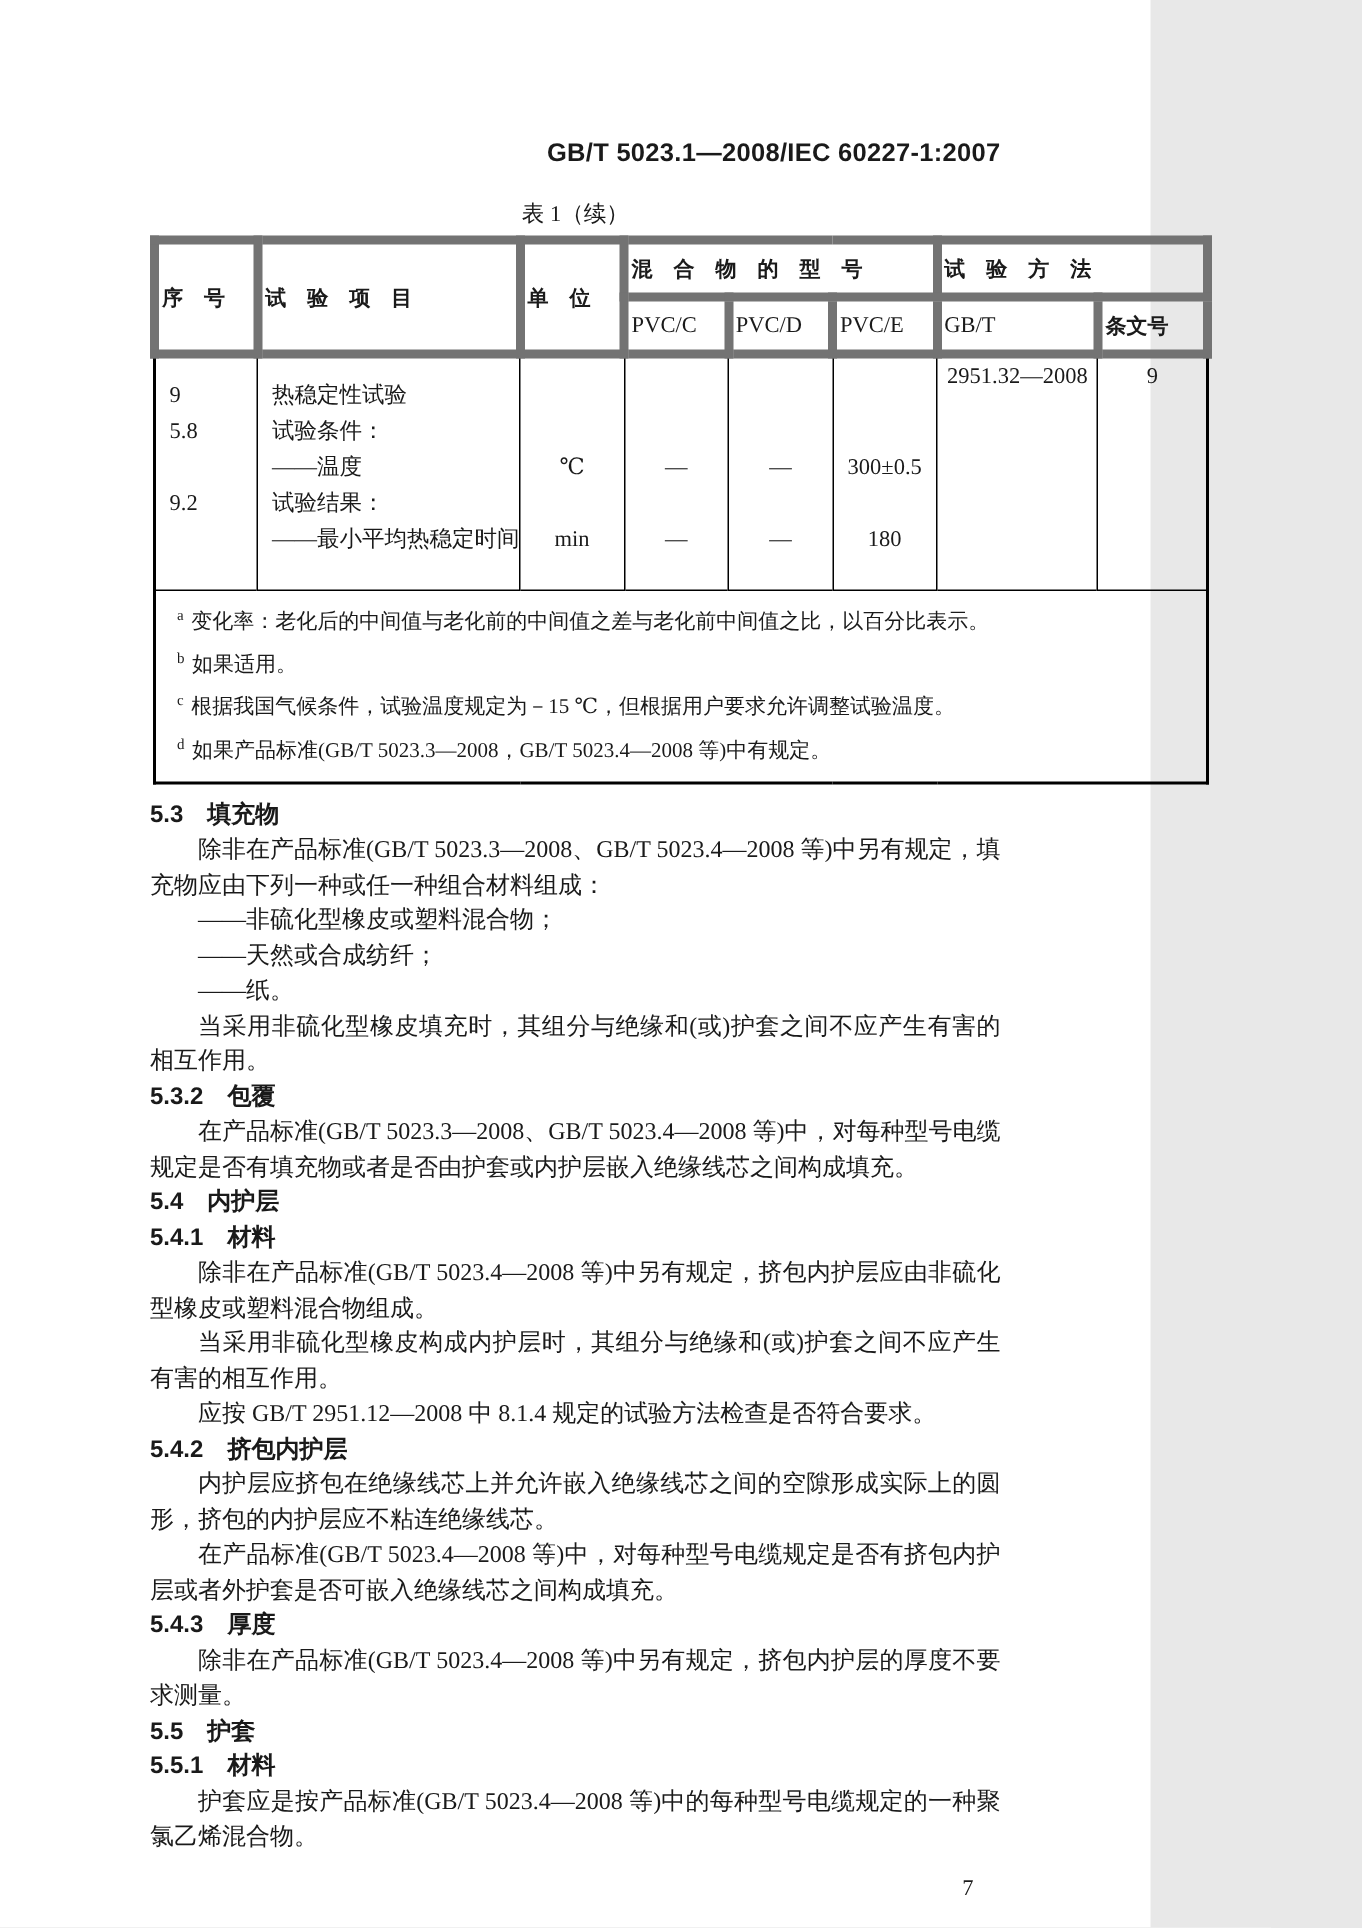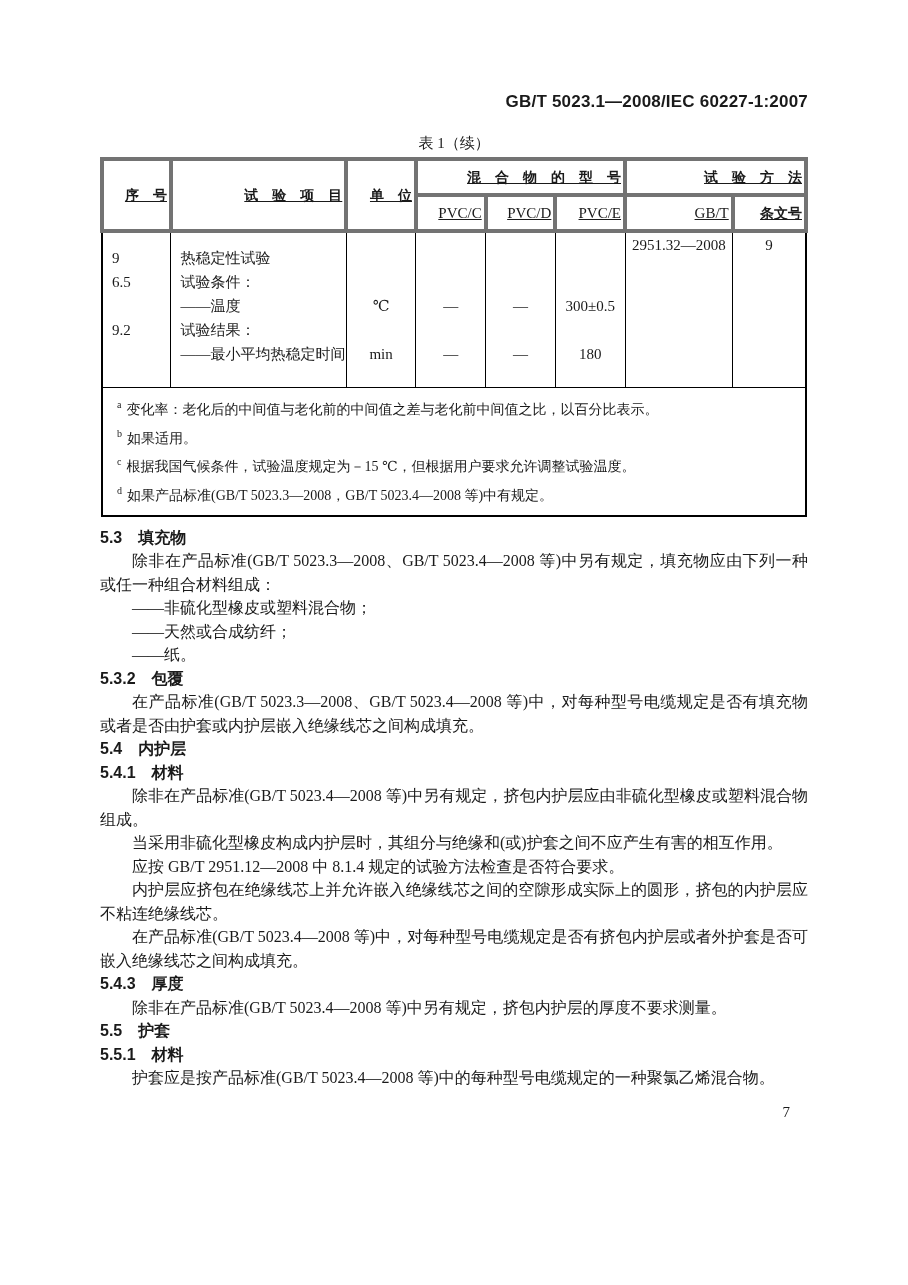--- a/index.html
+++ b/index.html
@@ -1,40 +1,39 @@
 <!DOCTYPE html>
 <html lang="zh"><head>
 <meta charset="utf-8">
 <style>
   html,body{margin:0;padding:0;background:#e8e8e8;}
   .page{
-    width:908px;height:1285px;background:#ffffff;color:#1a1a1a;
+    width:767px;height:1285px;background:#ffffff;color:#1a1a1a;
     box-sizing:border-box;padding:92px 100px 0 100px;position:relative;
     font-family:"Liberation Serif","DejaVu Serif",serif;
   }
   
   .doc-header{
     text-align:right;font-weight:bold;font-size:17px;line-height:20px;
     font-family:"Liberation Sans","DejaVu Sans",sans-serif;
     letter-spacing:0.2px;margin-bottom:22px;
   }
   
   .table-title{
     text-align:center;font-size:15px;line-height:18px;margin-bottom:5px;
   }
   
   table.std-table{
     width:708px;border-collapse:collapse;table-layout:fixed;
     border:2px solid #000;
   }
   table.std-table th{
-    border:4px solid #737373;padding:6px 2px;font-size:14px;line-height:20px;
-    font-weight:bold;text-align:right;vertical-align:middle;
+    border:6px solid #737373;padding:6px 2px;font-size:14px;line-height:20px;
+    font-weight:bold;text-align:left;vertical-align:middle;
     font-family:"Liberation Sans","DejaVu Sans",sans-serif;
-    text-decoration:underline;
   }
   table.std-table th.latin{
     font-family:"Liberation Serif","DejaVu Serif",serif;
     font-weight:normal;font-size:15px;
   }
   table.std-table td{
     border-left:1px solid #000;border-right:1px solid #000;
     border-top:none;border-bottom:none;
     padding:0 9px;font-size:15px;line-height:24px;vertical-align:top;
     overflow:hidden;white-space:nowrap;
@@ -105,21 +104,21 @@
         <td>9</td>
         <td>热稳定性试验</td>
         <td class="center"></td>
         <td class="center"></td>
         <td class="center"></td>
         <td class="center"></td>
         <td class="center">2951.32—2008</td>
         <td class="center">9</td>
       </tr>
       <tr>
-        <td>6.5</td>
+        <td>5.8</td>
         <td>试验条件：</td>
         <td class="center"></td>
         <td class="center"></td>
         <td class="center"></td>
         <td class="center"></td>
         <td class="center"></td>
         <td class="center"></td>
       </tr>
       <tr>
         <td></td>
@@ -161,27 +160,29 @@
       </tr>
     </tbody>
   </table>
 
   <div class="sections">
     <div class="sec-h2">5.3　填充物</div>
     <div class="sec-p">除非在产品标准(GB/T 5023.3—2008、GB/T 5023.4—2008 等)中另有规定，填充物应由下列一种或任一种组合材料组成：</div>
     <div class="sec-dash">——非硫化型橡皮或塑料混合物；</div>
     <div class="sec-dash">——天然或合成纺纤；</div>
     <div class="sec-dash">——纸。</div>
+    <div class="sec-p">当采用非硫化型橡皮填充时，其组分与绝缘和(或)护套之间不应产生有害的相互作用。</div>
     <div class="sec-h3">5.3.2　包覆</div>
     <div class="sec-p">在产品标准(GB/T 5023.3—2008、GB/T 5023.4—2008 等)中，对每种型号电缆规定是否有填充物或者是否由护套或内护层嵌入绝缘线芯之间构成填充。</div>
     <div class="sec-h2">5.4　内护层</div>
     <div class="sec-h3">5.4.1　材料</div>
     <div class="sec-p">除非在产品标准(GB/T 5023.4—2008 等)中另有规定，挤包内护层应由非硫化型橡皮或塑料混合物组成。</div>
     <div class="sec-p">当采用非硫化型橡皮构成内护层时，其组分与绝缘和(或)护套之间不应产生有害的相互作用。</div>
     <div class="sec-p">应按 GB/T 2951.12—2008 中 8.1.4 规定的试验方法检查是否符合要求。</div>
+    <div class="sec-h3">5.4.2　挤包内护层</div>
     <div class="sec-p">内护层应挤包在绝缘线芯上并允许嵌入绝缘线芯之间的空隙形成实际上的圆形，挤包的内护层应不粘连绝缘线芯。</div>
     <div class="sec-p">在产品标准(GB/T 5023.4—2008 等)中，对每种型号电缆规定是否有挤包内护层或者外护套是否可嵌入绝缘线芯之间构成填充。</div>
     <div class="sec-h3">5.4.3　厚度</div>
     <div class="sec-p">除非在产品标准(GB/T 5023.4—2008 等)中另有规定，挤包内护层的厚度不要求测量。</div>
     <div class="sec-h2">5.5　护套</div>
     <div class="sec-h3">5.5.1　材料</div>
     <div class="sec-p">护套应是按产品标准(GB/T 5023.4—2008 等)中的每种型号电缆规定的一种聚氯乙烯混合物。</div>
   </div>
 
   <div class="page-number">7</div>

